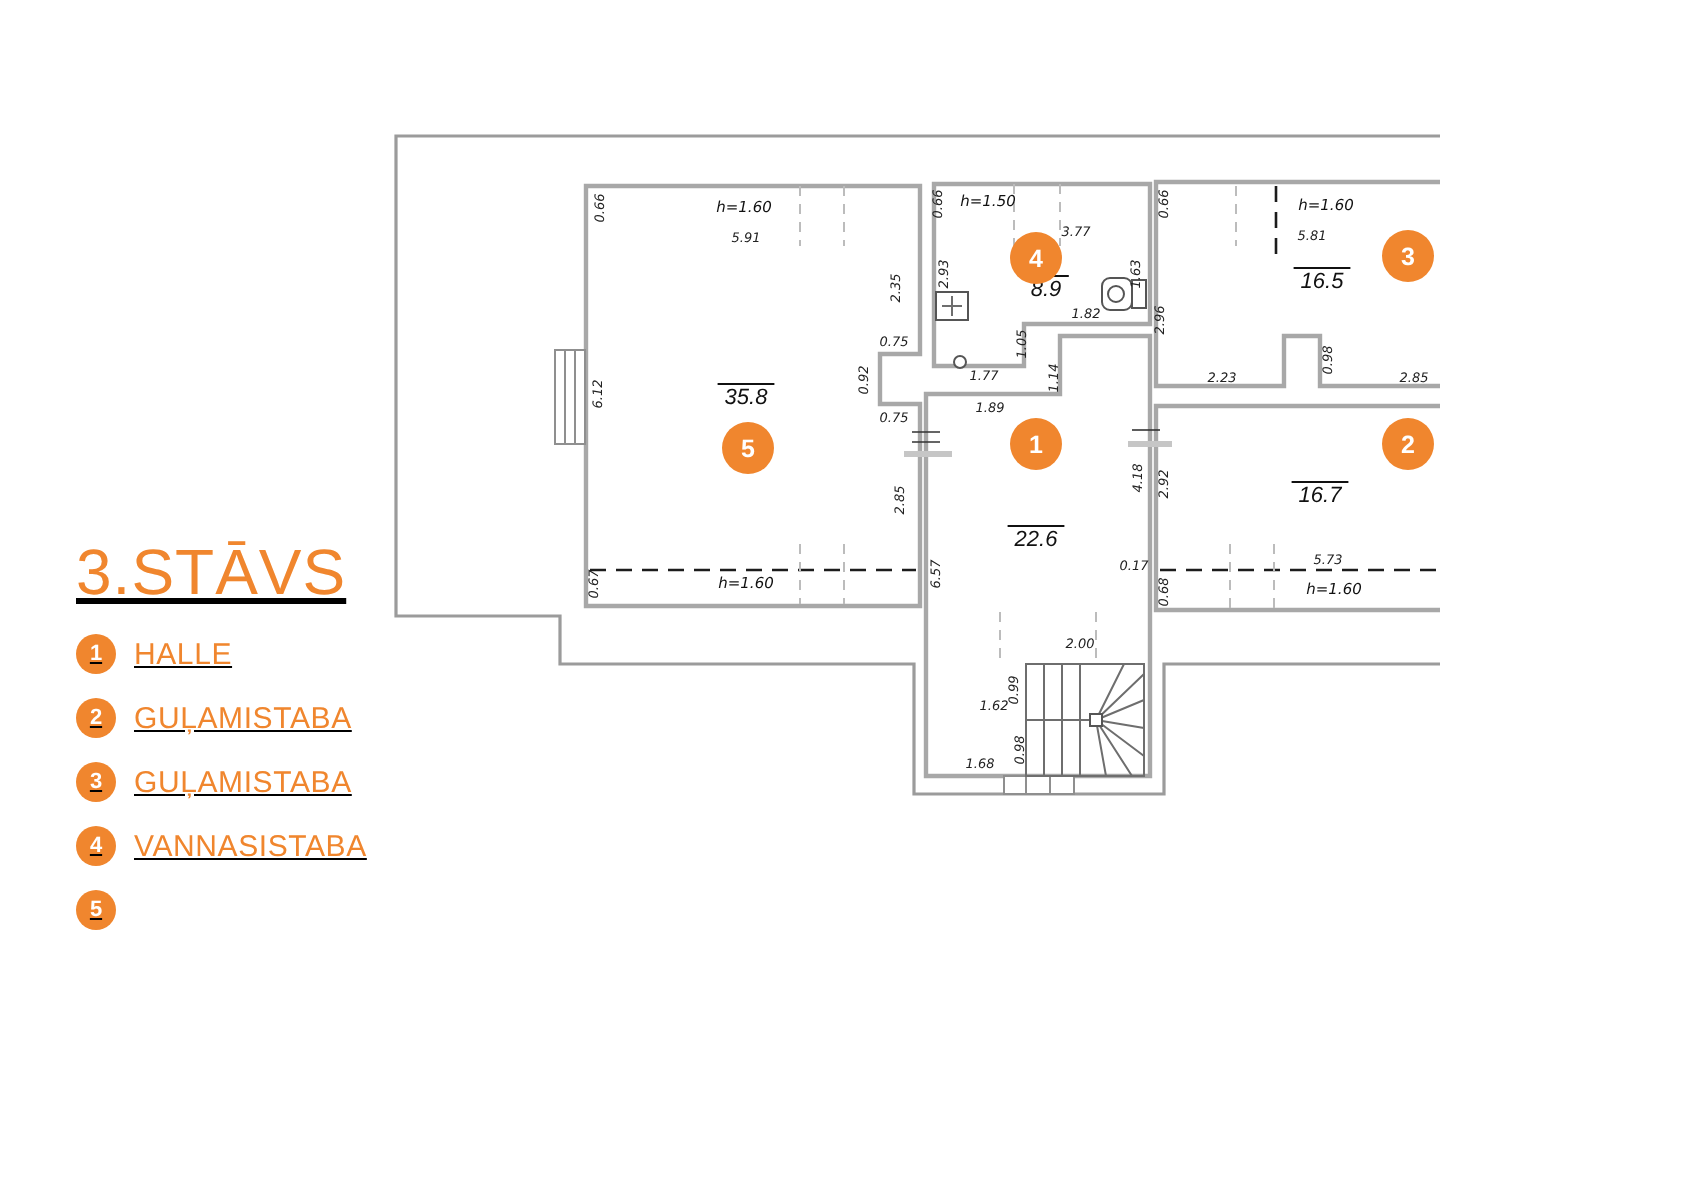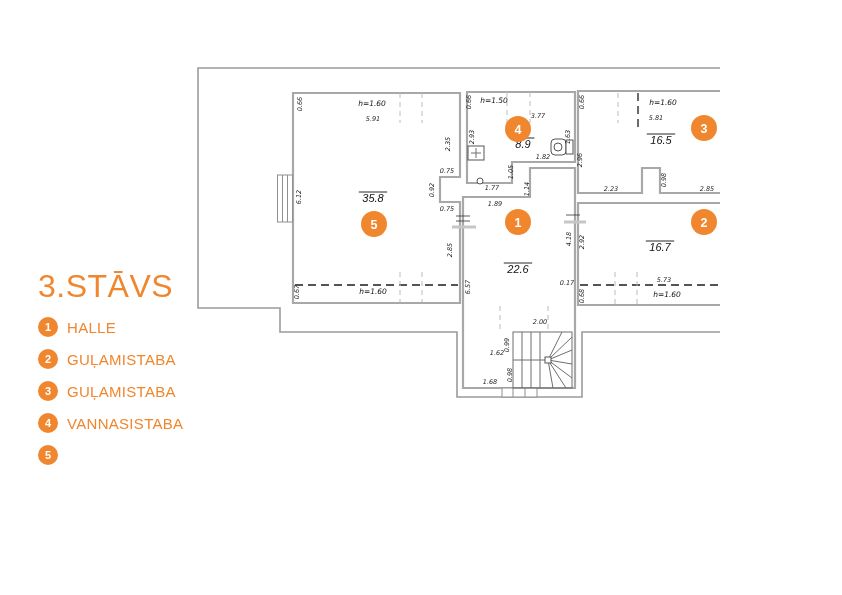--- a/index.html
+++ b/index.html
@@ -20,21 +20,21 @@
   .fix{fill:#fff;stroke:#555;stroke-width:1;}
 
   
   .dim{font:italic 6.5px "DejaVu Sans",sans-serif;fill:#222;text-anchor:middle;}
   .dim.h{font:italic 7.5px "DejaVu Sans",sans-serif;fill:#111;}
   .area{font:italic 11px "Liberation Sans",sans-serif;fill:#111;text-anchor:middle;}
   .areabar{stroke:#111;stroke-width:.9;}
   .mnum{font:bold 12.5px "Liberation Sans",sans-serif;fill:#fff;text-anchor:middle;}
 
   
-  .legend{position:absolute;left:38px;top:268px;}
+  .legend{position:absolute;left:38px;top:268px;text-decoration:underline;}
   .title{font-size:32px;font-weight:300;color:var(--accent,#F0862E);letter-spacing:.5px;}
   .lrow{display:flex;align-items:center;gap:9px;margin-top:12px;height:20px;}
   .lnum{flex:0 0 20px;width:20px;height:20px;border-radius:50%;background:var(--accent,#F0862E);
         color:#fff;font-size:11px;font-weight:bold;line-height:20px;text-align:center;}
   .llabel{font-size:15px;color:var(--accent,#F0862E);letter-spacing:.3px;white-space:nowrap;}
 </style>
 </head>
 <body>
 
 <div class="stage">

